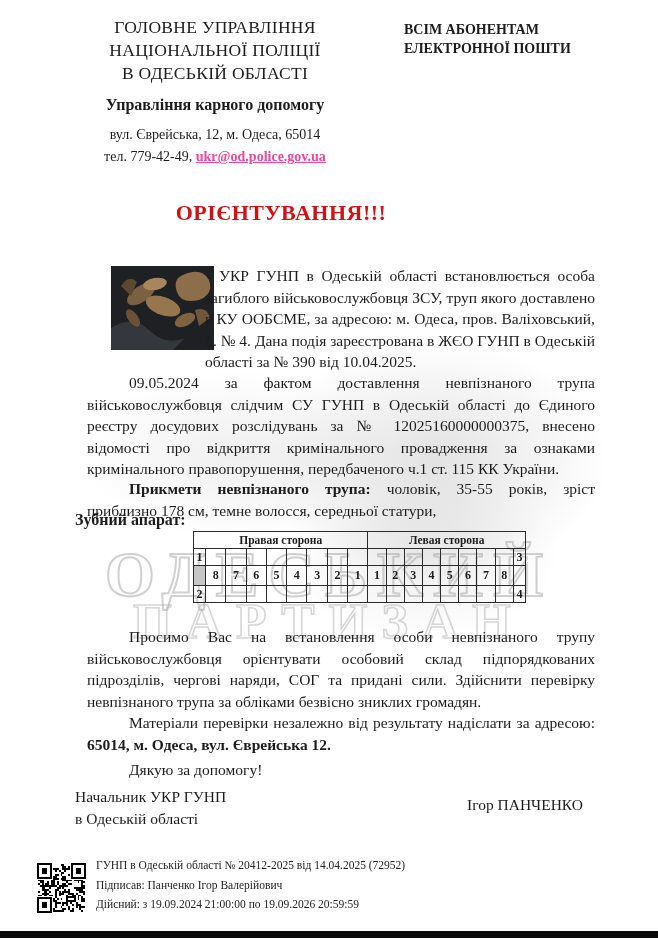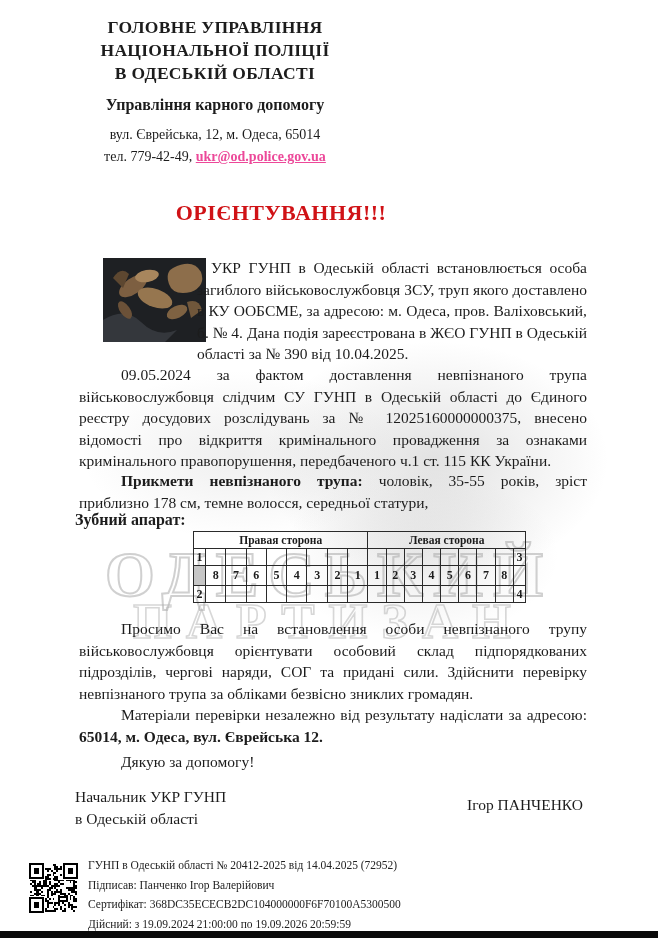--- a/index.html
+++ b/index.html
@@ -13,32 +13,32 @@
          background:radial-gradient(ellipse at center,rgba(120,120,120,.12),rgba(120,120,120,0) 70%);}
   .blob3{left:280px;top:470px;width:280px;height:170px;
          background:radial-gradient(ellipse at center,rgba(120,120,120,.14),rgba(120,120,120,0) 70%);}
   .wm{position:absolute;left:0;width:658px;text-align:center;font-weight:bold;
       color:transparent;-webkit-text-stroke:2px rgba(170,170,170,.55);
       font-family:"Liberation Serif",serif;pointer-events:none;white-space:nowrap;}
   .wm1{top:538px;font-size:64px;letter-spacing:10px;}
   .wm2{top:592px;font-size:50px;letter-spacing:14px;-webkit-text-stroke:1.6px rgba(175,175,175,.5);}
   
   .org-block{position:absolute;left:84px;top:16px;width:262px;text-align:center;}
-  .org-line{font-size:17.5px;font-weight:bold;line-height:23px;letter-spacing:.3px;}
+  .org-line{font-size:17.5px;font-weight:normal;line-height:23px;letter-spacing:.3px;}
   .dept{margin-top:11px;font-size:16px;font-weight:bold;}
   .addr{margin-top:11px;font-size:14px;line-height:20px;}
   .addr2{margin-top:2px;font-size:14px;line-height:20px;}
   .email{color:#ec4899;text-decoration:underline;cursor:pointer;font-weight:bold;}
   .recipient{position:absolute;left:404px;top:20px;font-weight:bold;font-size:14px;line-height:19px;}
   
   .doc-title{position:absolute;left:0;top:200px;width:562px;text-align:center;
              color:#d01216;font-size:22px;font-weight:bold;letter-spacing:.5px;}
   
   .para{position:absolute;left:75px;width:508px;font-size:15.5px;line-height:21.5px;
-        text-align:justify;margin:4px;}
+        text-align:justify;margin:12px;}
   .p1{top:253px;}
   .p2{top:360px;text-indent:42px;}
   .p3{top:466px;text-indent:42px;}
   .p4{top:614px;text-indent:42px;}
   .p5{top:700px;text-indent:42px;}
   .thanks{top:747px;text-indent:42px;text-align:left;}
   .dental-label{position:absolute;left:75px;top:511px;font-size:16px;font-weight:bold;}
   .b{font-weight:bold;}
   .photo{float:left;width:103px;height:84px;margin:1px 5px 2px 10px;}
   .p1 .txt{display:inline;}
@@ -51,21 +51,21 @@
   .dental .narrow{width:11px;}
   .dental .num{font-size:12px;font-weight:bold;}
   .dental .corner{font-size:12px;font-weight:bold;}
   .dental .gray{background:#c6c6c6;}
   .dental tr.r-top td,.dental tr.r-bot td{height:16px;}
   .dental tr.numrow td{height:19px;}
   
   .signature{position:absolute;left:75px;top:786px;width:508px;font-size:15.5px;line-height:21.5px;}
   .sig-name{position:absolute;right:0;bottom:14px;}
   
-  .stamp{position:absolute;left:0;top:853px;width:563px;height:78px;}
+  .stamp{position:absolute;left:8px;top:853px;width:563px;height:78px;}
   .qr{position:absolute;left:29px;top:3px;width:49px;height:64px;}
   .stamp-lines{position:absolute;left:88px;top:3px;font-size:11.5px;line-height:19.5px;
                font-family:"Liberation Serif",serif;color:#222;}
   .bottom-bar{position:absolute;left:0;top:931px;width:658px;height:7px;background:#0a0a0a;}
 </style>
 </head>
 <body>
 
 <div id="page">
 
@@ -77,20 +77,24 @@
 
   <div class="org-block">
     <div class="org-line">ГОЛОВНЕ УПРАВЛІННЯ</div>
     <div class="org-line">НАЦІОНАЛЬНОЇ ПОЛІЦІЇ</div>
     <div class="org-line">В ОДЕСЬКІЙ ОБЛАСТІ</div>
     <div class="dept">Управління карного допомогу</div>
     <div class="addr">вул. Єврейська, 12, м. Одеса, 65014</div>
     <div class="addr2"><span>тел. 779-42-49, </span><a class="email">ukr@od.police.gov.ua</a></div>
   </div>
 
+  <div class="recipient">
+    <div>ВСІМ АБОНЕНТАМ</div>
+    <div>ЕЛЕКТРОННОЇ ПОШТИ</div>
+  </div>
 
   <div class="doc-title">ОРІЄНТУВАННЯ!!!</div>
 
   <p class="para p1">
     <span class="photo">
       <svg viewBox="0 0 103 84" width="103" height="84" preserveAspectRatio="none">
         <rect width="103" height="84" fill="#1e2023"></rect>
         <path d="M0 62 Q22 48 38 64 T74 72 L62 84 L0 84 Z" fill="#34373c"></path>
         <path d="M70 10 Q90 0 98 14 Q103 28 88 34 Q70 38 66 26 Q62 14 70 10Z" fill="#8d6e4b"></path>
         <ellipse cx="30" cy="28" rx="16" ry="8" transform="rotate(-35 30 28)" fill="#7d5f41"></ellipse>
@@ -404,19 +408,18 @@
           <rect x="0" y="0" width="7" height="7" fill="none" stroke="#000" stroke-width="1.1"></rect>
           <rect x="2" y="2" width="3" height="3"></rect>
           <rect x="18" y="0" width="7" height="7" fill="none" stroke="#000" stroke-width="1.1"></rect>
           <rect x="20" y="2" width="3" height="3"></rect>
           <rect x="0" y="18" width="7" height="7" fill="none" stroke="#000" stroke-width="1.1"></rect>
           <rect x="2" y="20" width="3" height="3"></rect>
         </svg></div>
     <div class="stamp-lines">
       <div>ГУНП в Одеській області № 20412-2025 від 14.04.2025 (72952)</div>
       <div>Підписав: Панченко Ігор Валерійович</div>
-      <div>Сертифікат: 368DC35ECECB2DC104000000F6F70100A5300500</div>
       <div>Дійсний: з 19.09.2024 21:00:00 по 19.09.2026 20:59:59</div>
     </div>
   </div>
 
   <div class="bottom-bar"></div>
 </div>
 
 </body></html>

